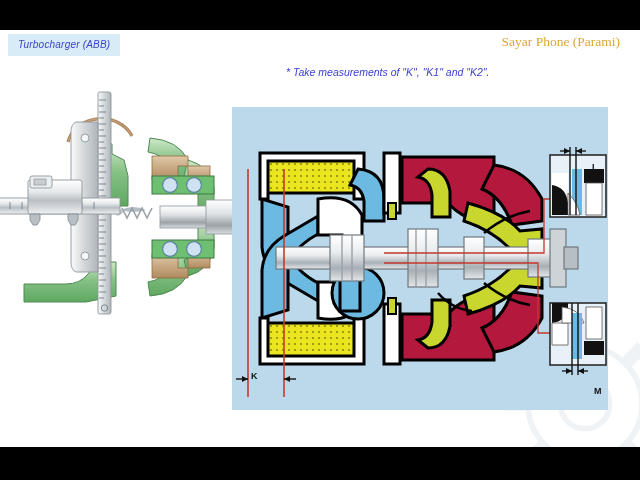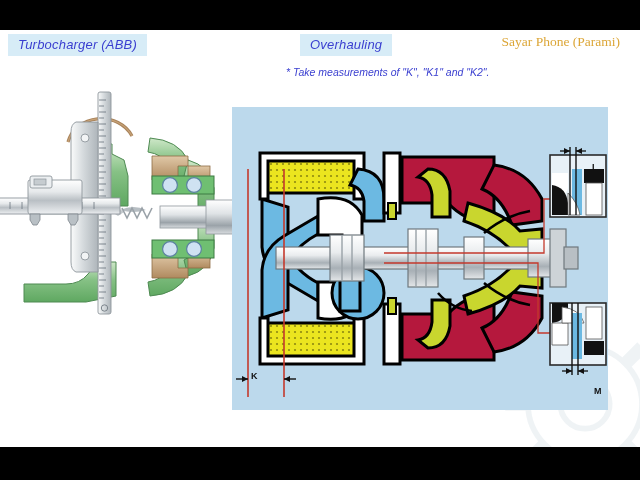--- a/index.html
+++ b/index.html
@@ -15,21 +15,21 @@
 
   
   .gear-wm{
     position:absolute;right:-40px;bottom:-52px;width:190px;height:190px;
     opacity:.16;pointer-events:none;
   }
 
   
   .hdr-chip{
     position:absolute;background:#d7ecf7;color:#3a3fd0;
-    font-size:13px;font-style:italic;letter-spacing:.2px;
+    font-size:10px;font-style:italic;letter-spacing:.2px;
     padding:3px 10px 4px 10px;white-space:nowrap;line-height:15px;
   }
   #chip-topic{left:8px;top:4px;}
   #chip-stage{left:300px;top:4px;}
 
   #author{
     position:absolute;right:20px;top:4px;
     color:#dca637;font-family:"Liberation Serif",serif;font-size:13.5px;
     white-space:nowrap;
   }
@@ -82,21 +82,20 @@
           <line x1="20" y1="20" x2="29" y2="29"></line>
           <line x1="71" y1="71" x2="80" y2="80"></line>
           <line x1="20" y1="80" x2="29" y2="71"></line>
           <line x1="71" y1="29" x2="80" y2="20"></line>
         </g>
       </g>
     </svg>
 
     <div class="hdr-chip" id="chip-topic">Turbocharger (ABB)</div>
 
-    <div class="hdr-chip" id="chip-stage">Overhauling</div>
 
     <div id="author">Sayar Phone (Parami)</div>
 
     <div id="subnote">* Take measurements of "K", "K1" and "K2".</div>
 
     <div id="tool-area">
       <svg width="240" height="280" viewBox="0 0 240 280">
         <defs>
           <linearGradient id="steel" x1="0" y1="0" x2="0" y2="1">
             <stop offset="0%" stop-color="#ffffff"></stop>

